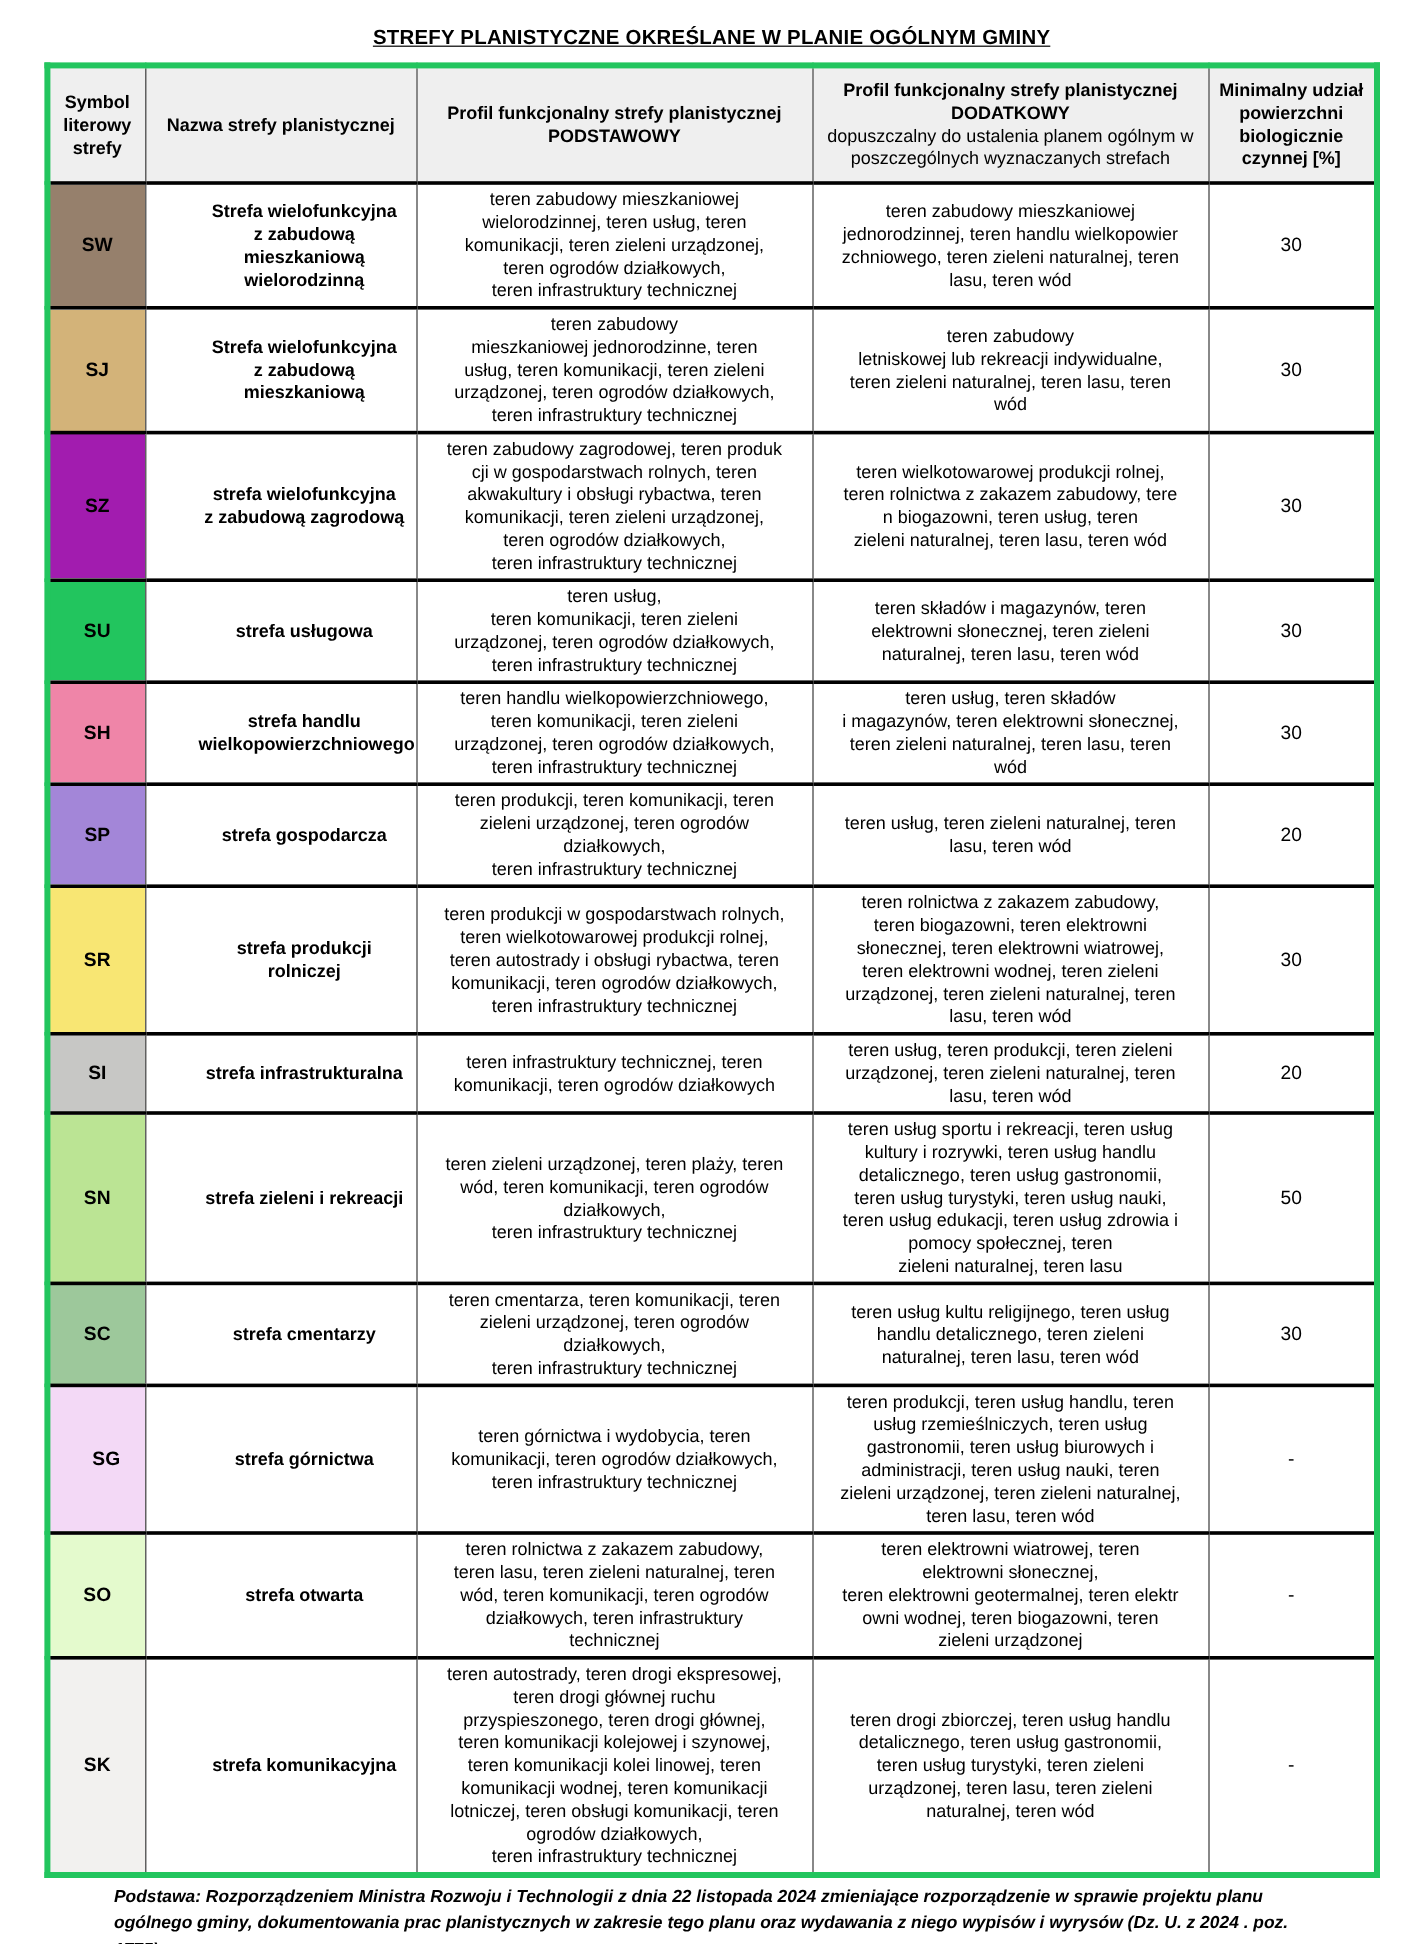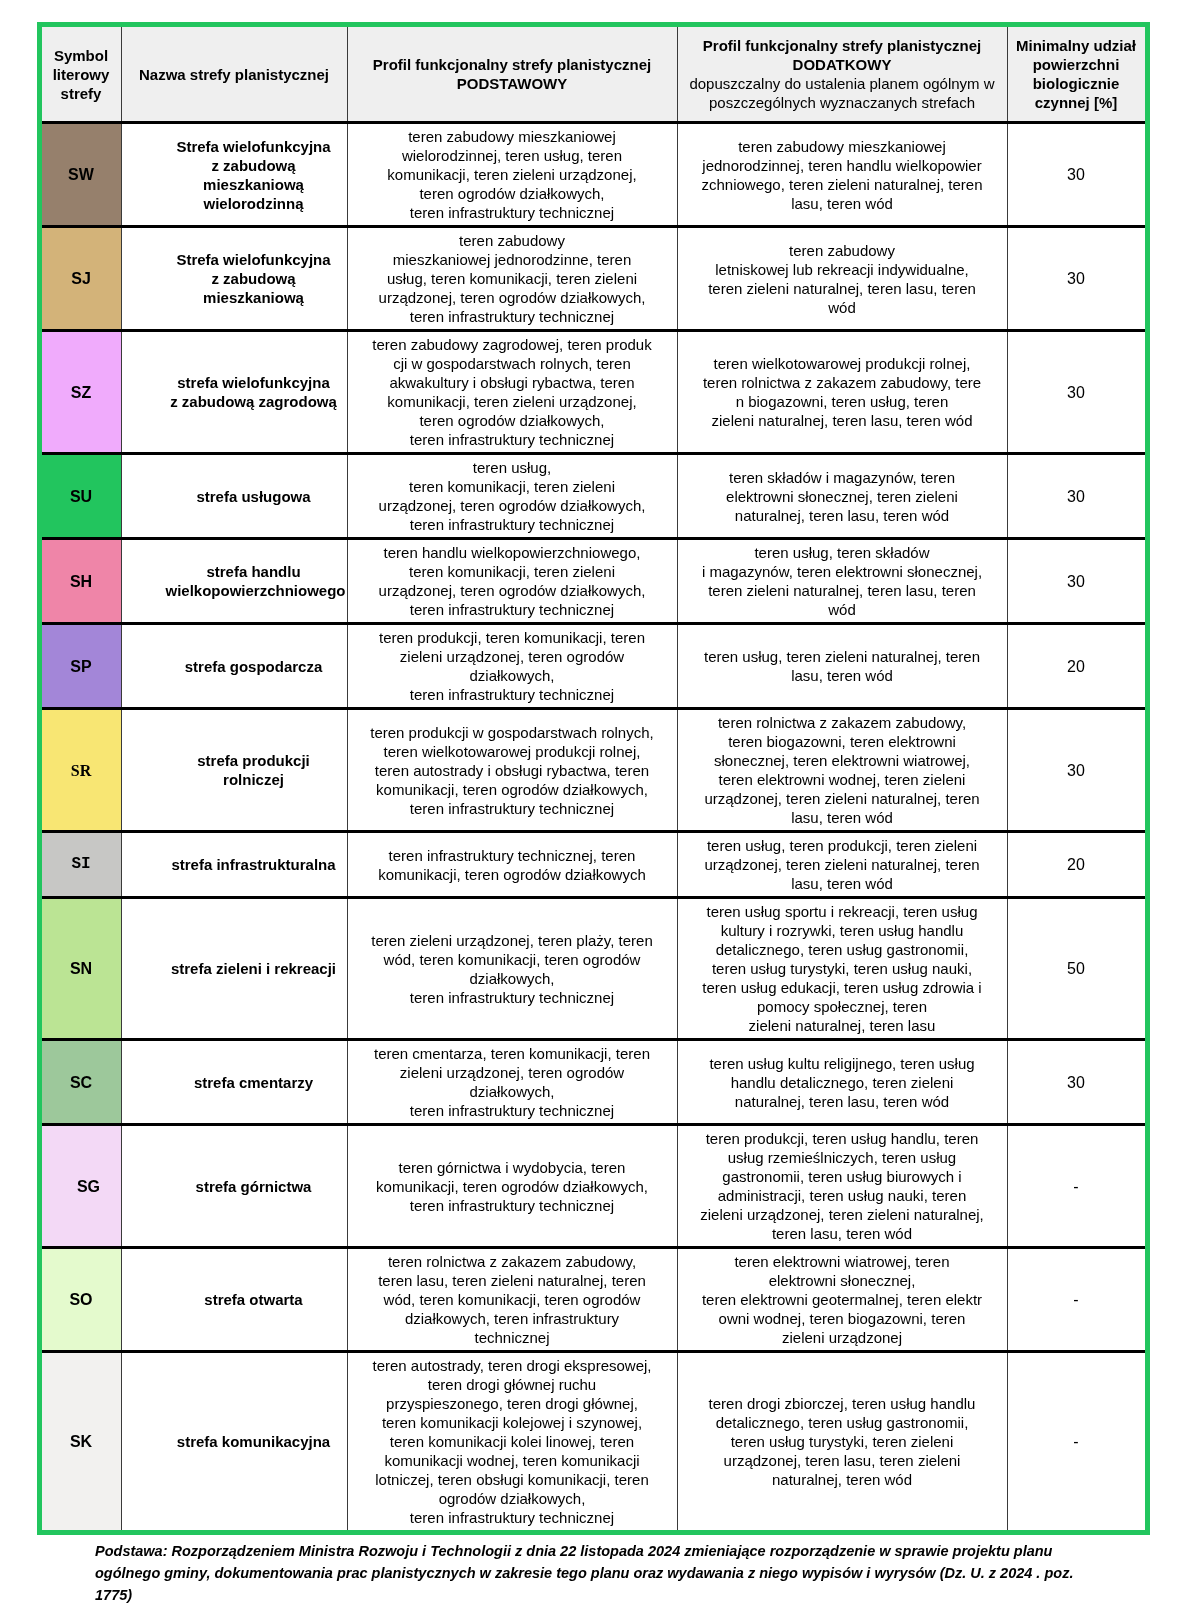--- a/index.html
+++ b/index.html
@@ -81,20 +81,21 @@
     line-height: 1.5;
     margin: 6px 40px 0 95px;
     max-width: 985px;
   }
 </style>
 </head>
 <body>
 
 <div class="page">
 
+  <h1 class="title">STREFY PLANISTYCZNE OKREŚLANE W PLANIE OGÓLNYM GMINY</h1>
 
   <table class="zones">
     <colgroup>
       <col class="c-symbol">
       <col class="c-name">
       <col class="c-basic">
       <col class="c-additional">
       <col class="c-min">
     </colgroup>
     <thead>
@@ -142,21 +143,21 @@
 usług, teren komunikacji, teren zieleni
 urządzonej, teren ogrodów działkowych,
 teren infrastruktury  technicznej</td>
     <td class="cell-additional">teren zabudowy
 letniskowej lub  rekreacji indywidualne,
 teren zieleni  naturalnej, teren lasu, teren
 wód</td>
     <td class="cell-min">30</td>
   </tr>
         <tr>
-    <td class="cell-symbol" style="background: #f0abfc;">SZ</td>
+    <td class="cell-symbol" style="background: #a21caf;">SZ</td>
     <td class="cell-name">strefa wielofunkcyjna
 z zabudową zagrodową</td>
     <td class="cell-basic">teren zabudowy zagrodowej, teren produk
 cji  w gospodarstwach rolnych, teren
 akwakultury i obsługi rybactwa, teren
 komunikacji, teren zieleni urządzonej,
 teren ogrodów działkowych,
 teren infrastruktury technicznej</td>
     <td class="cell-additional">teren wielkotowarowej produkcji rolnej,
 teren rolnictwa z zakazem zabudowy,  tere
@@ -195,37 +196,37 @@
     <td class="cell-name">strefa gospodarcza</td>
     <td class="cell-basic">teren produkcji, teren komunikacji, teren
 zieleni urządzonej, teren ogrodów
 działkowych,
 teren infrastruktury  technicznej</td>
     <td class="cell-additional">teren usług, teren zieleni naturalnej, teren
 lasu, teren wód</td>
     <td class="cell-min">20</td>
   </tr>
         <tr>
-    <td class="cell-symbol" style="background: rgb(248, 230, 115); font-family: Liberation Serif, serif;">SR</td>
+    <td class="cell-symbol" style="background: rgb(248, 230, 115);">SR</td>
     <td class="cell-name">strefa produkcji  rolniczej</td>
     <td class="cell-basic">teren produkcji w gospodarstwach rolnych,
 teren wielkotowarowej produkcji rolnej,
 teren autostrady i obsługi rybactwa, teren
 komunikacji, teren ogrodów działkowych,
 teren infrastruktury technicznej</td>
     <td class="cell-additional">teren rolnictwa z zakazem zabudowy,
 teren biogazowni, teren elektrowni
 słonecznej, teren elektrowni wiatrowej,
 teren elektrowni wodnej, teren zieleni
 urządzonej, teren zieleni naturalnej, teren
 lasu, teren wód</td>
     <td class="cell-min">30</td>
   </tr>
         <tr>
-    <td class="cell-symbol" style="background: rgb(199, 199, 197); font-family: Liberation Mono, monospace;">SI</td>
+    <td class="cell-symbol" style="background: rgb(199, 199, 197);">SI</td>
     <td class="cell-name">strefa infrastrukturalna</td>
     <td class="cell-basic">teren infrastruktury technicznej, teren
 komunikacji, teren ogrodów działkowych</td>
     <td class="cell-additional">teren usług, teren produkcji, teren zieleni
 urządzonej, teren zieleni naturalnej, teren
 lasu, teren wód</td>
     <td class="cell-min">20</td>
   </tr>
         <tr>
     <td class="cell-symbol" style="background: rgb(187, 228, 148);">SN</td>

